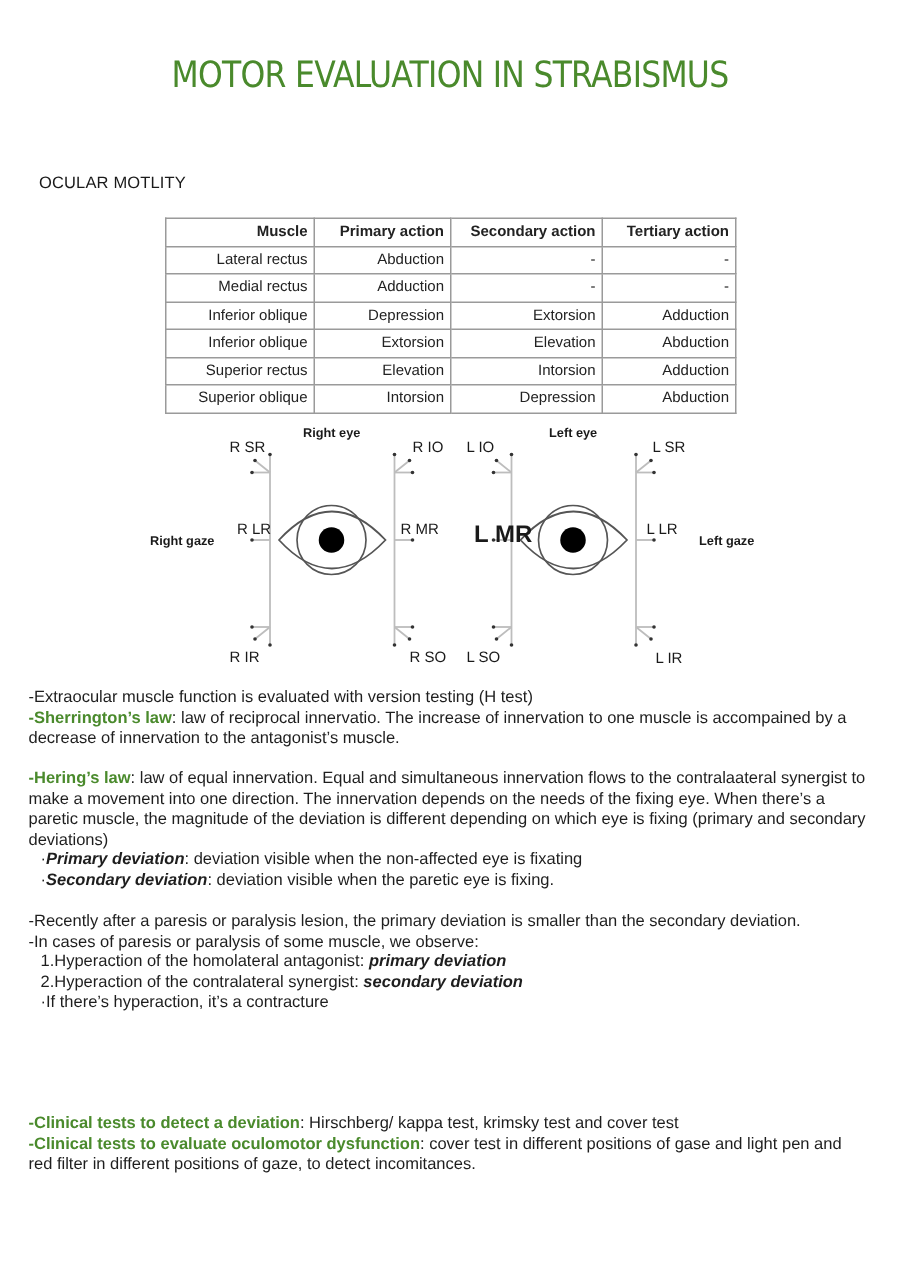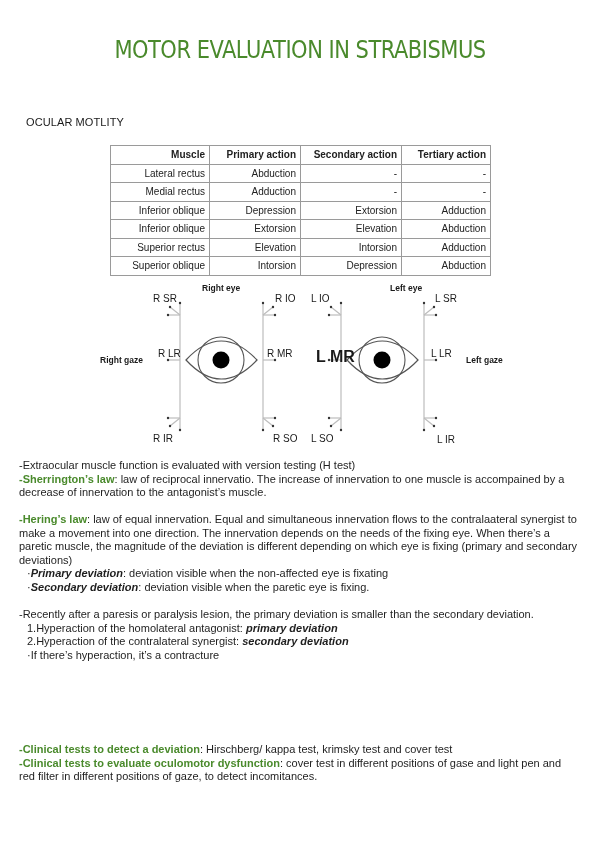--- a/index.html
+++ b/index.html
@@ -155,21 +155,21 @@
     </g>
 
     <g>
       <path d="M347 80 Q382 42 418 80 Q382 118 347 80 Z" fill="none" stroke="#555" stroke-width="1.2"></path>
       <circle cx="382" cy="80" r="23" fill="none" stroke="#555" stroke-width="1.1"></circle>
       <circle cx="382" cy="80" r="8.5" fill="#000"></circle>
     </g>
   </svg>
   
   <div style="position:absolute;left:202px;top:3px;font-size:8.5px;font-weight:bold;text-align:center;">Right eye</div>
-  <div style="position:absolute;left:366px;top:3px;font-size:8.5px;font-weight:bold;margin-left:24px;">Left eye</div>
+  <div style="position:absolute;left:366px;top:3px;font-size:8.5px;font-weight:bold;">Left eye</div>
   <div style="position:absolute;left:100px;top:75px;font-size:8.5px;font-weight:bold;">Right gaze</div>
   <div style="position:absolute;left:466px;top:75px;font-size:8.5px;font-weight:bold;">Left gaze</div>
 
   <div style="position:absolute;left:153px;top:13px;font-size:10px;">R SR</div>
   <div style="position:absolute;left:158px;top:68px;font-size:10px;">R LR</div>
   <div style="position:absolute;left:153px;top:153px;font-size:10px;">R IR</div>
   <div style="position:absolute;left:275px;top:13px;font-size:10px;">R IO</div>
   <div style="position:absolute;left:267px;top:68px;font-size:10px;">R MR</div>
   <div style="position:absolute;left:273px;top:153px;font-size:10px;">R SO</div>
 
@@ -187,20 +187,21 @@
 </div>
 
 <div class="body-text" style="top:513px;">
   <div><span class="green">-Hering’s law</span><span>: law of equal innervation. Equal and simultaneous innervation flows to the contralaateral synergist to make a movement into one direction. The innervation depends on the needs of the fixing eye. When there’s a paretic muscle, the magnitude of the deviation is different depending on which eye is fixing (primary and secondary deviations)</span></div>
   <div class="indent">·<b>Primary deviation</b><span>: deviation visible when the non-affected eye is fixating</span></div>
   <div class="indent">·<b>Secondary deviation</b><span>: deviation visible when the paretic eye is fixing.</span></div>
 </div>
 
 <div class="body-text" style="top:608px;">
   <div>-Recently after a paresis or paralysis lesion, the primary deviation is smaller than the secondary deviation.</div>
+  <div>-In cases of paresis or paralysis of some muscle, we observe:</div>
   <div class="indent2"><span>1.Hyperaction of the homolateral antagonist: </span><b>primary deviation</b></div>
   <div class="indent2"><span>2.Hyperaction of the contralateral synergist: </span><b>secondary deviation</b></div>
   <div class="indent2">·If there’s hyperaction, it’s a contracture</div>
 </div>
 
 <div class="body-text" style="top:743px;">
   <div><span class="green">-Clinical tests to detect a deviation</span><span>: Hirschberg/ kappa test, krimsky test and cover test</span></div>
   <div><span class="green">-Clinical tests to evaluate oculomotor dysfunction</span><span>: cover test in different positions of gase and light pen and red filter in different positions of gaze, to detect incomitances.</span></div>
 </div>
 

